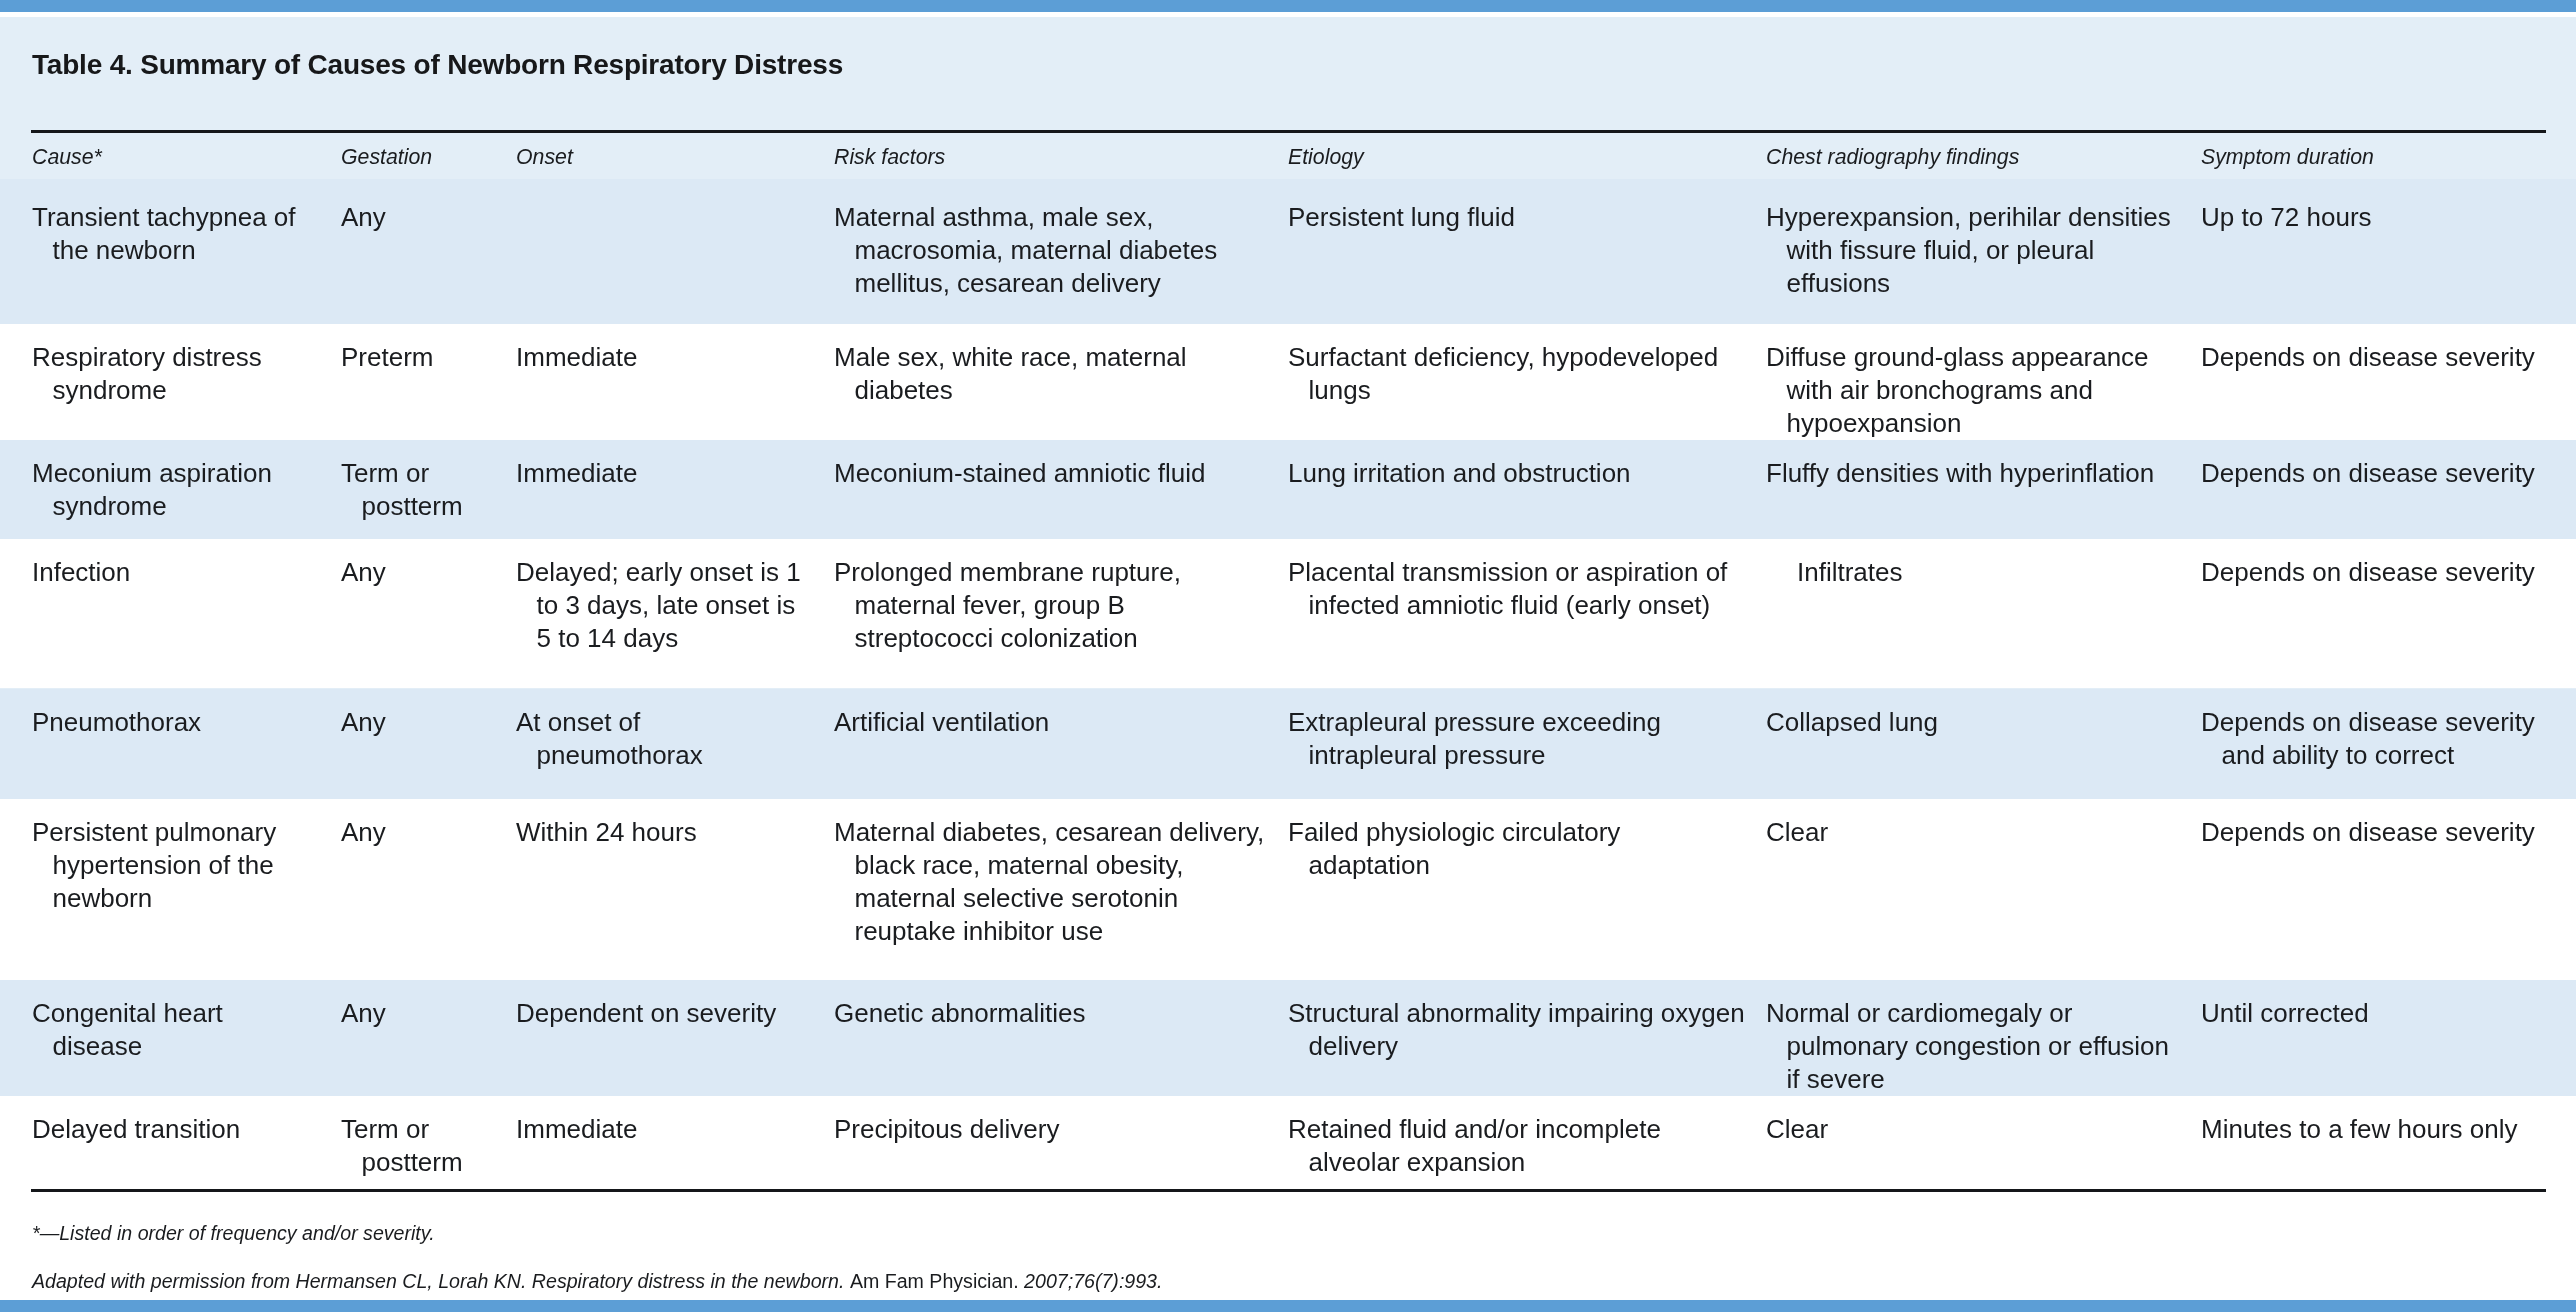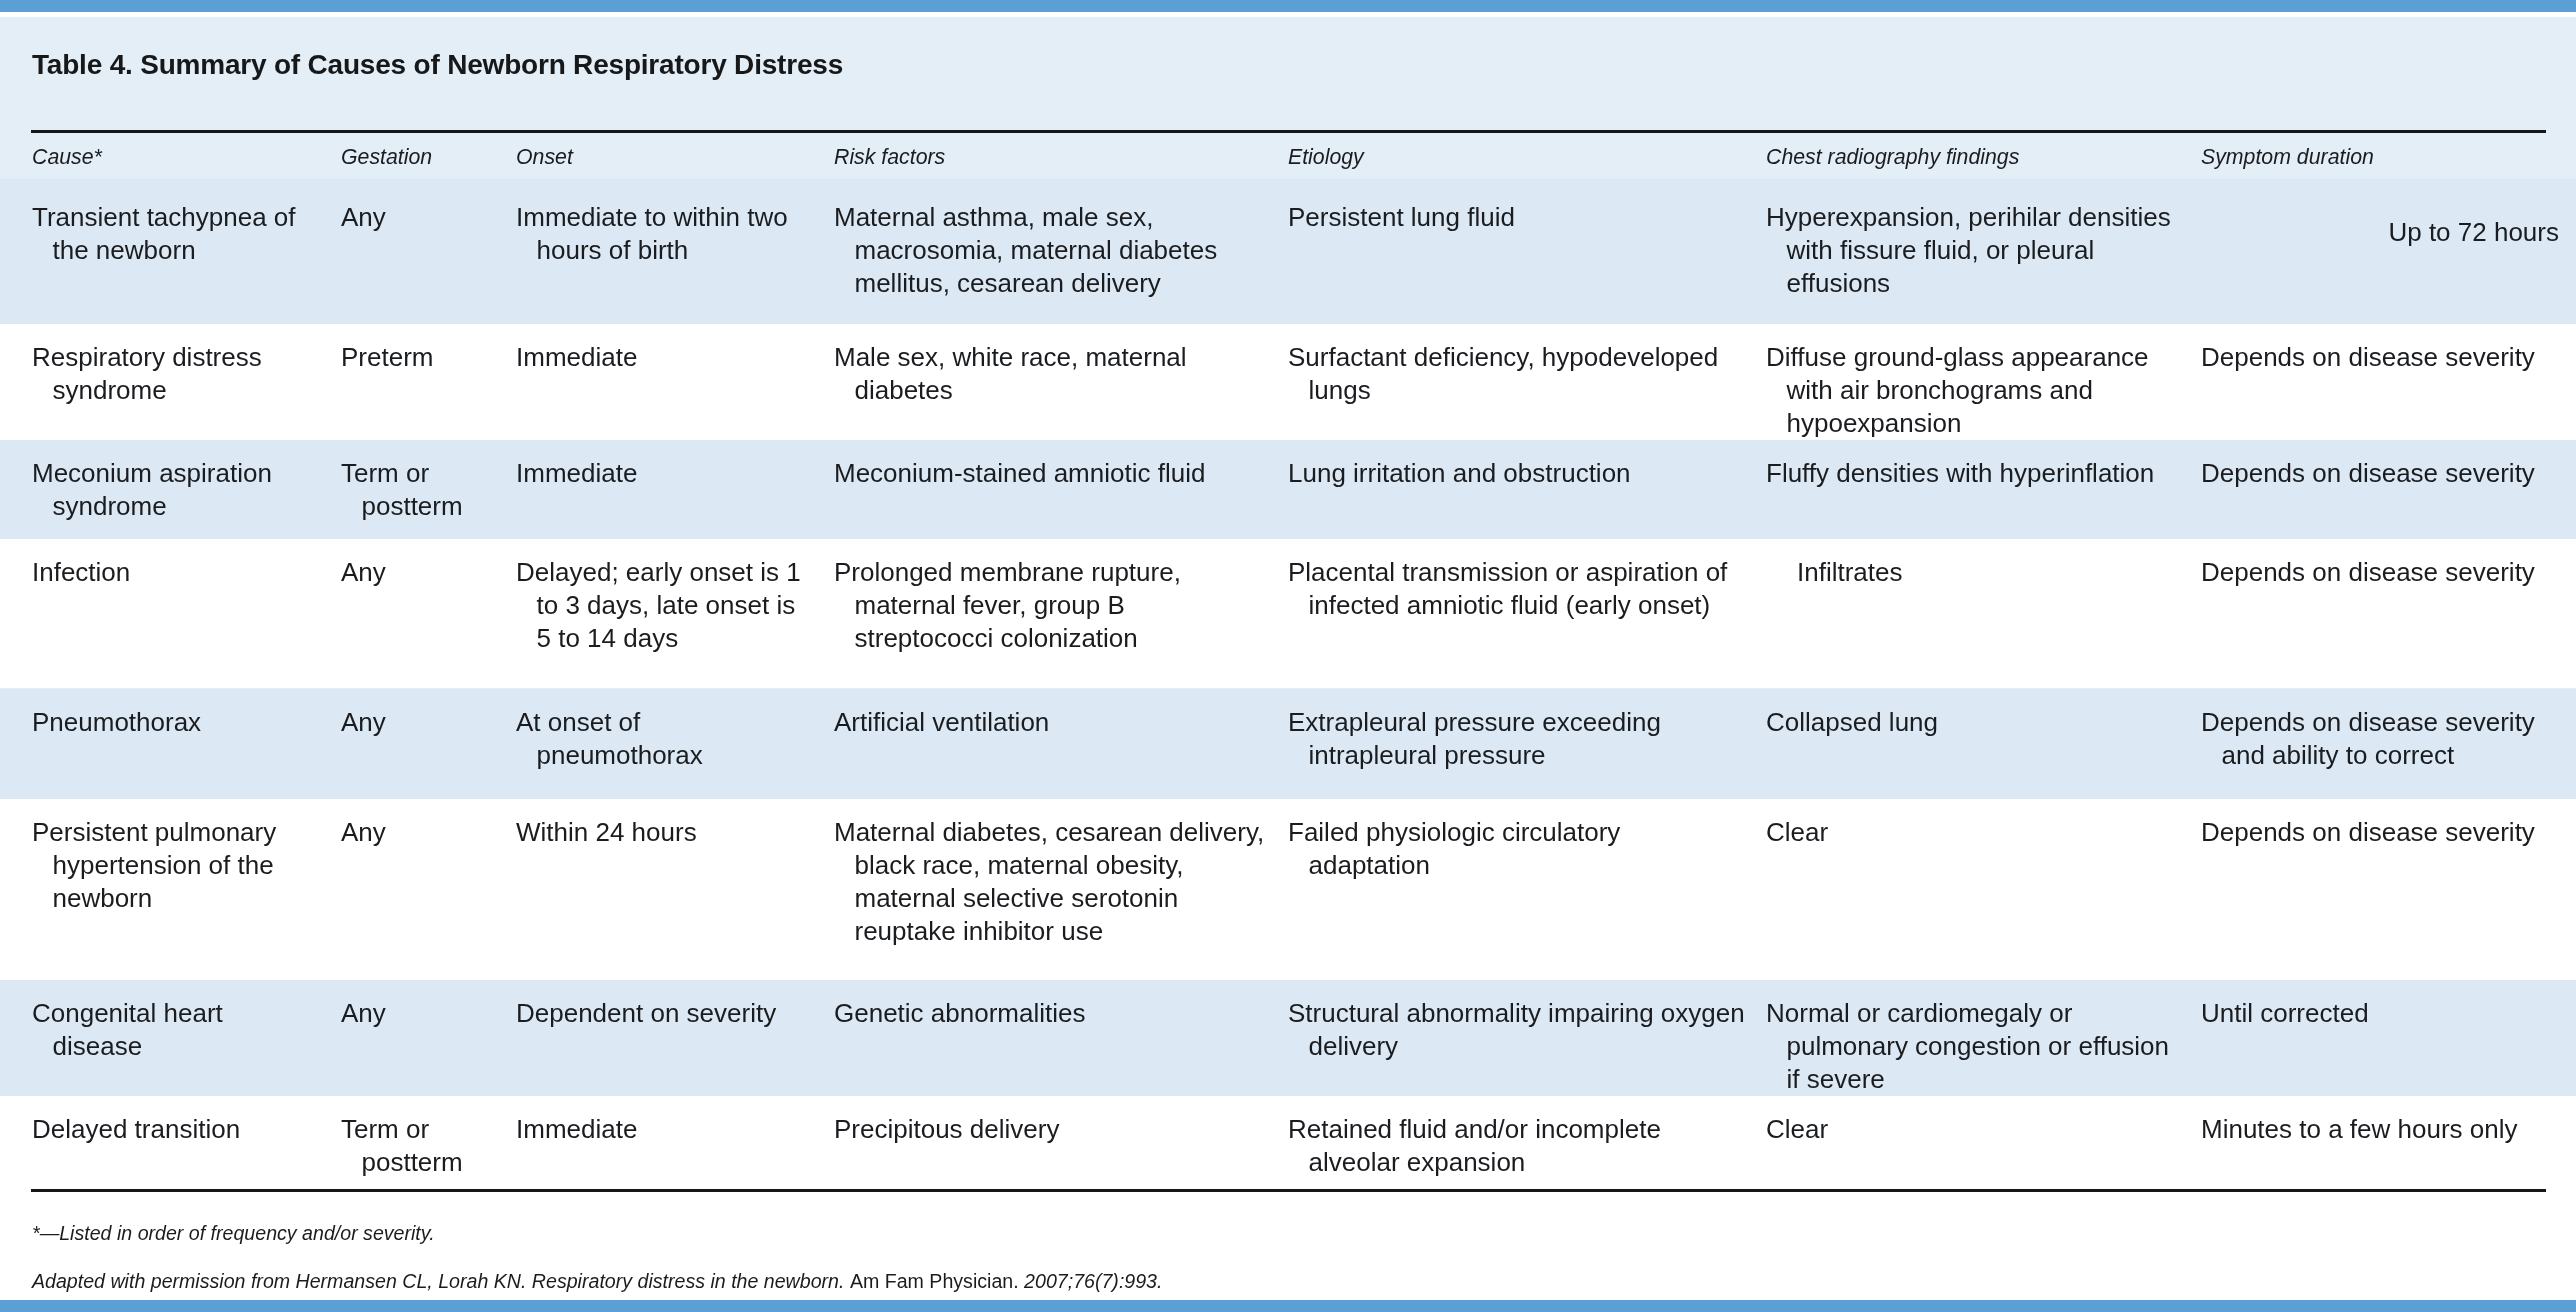--- a/index.html
+++ b/index.html
@@ -140,25 +140,24 @@
       <div class="head-cell c4">Etiology</div>
       <div class="head-cell c5">Chest radiography findings</div>
       <div class="head-cell c6">Symptom duration</div>
     </div>
 
     <div class="rule head-bottom"></div>
 
     <div class="row shaded" style="top:162px;height:145px;">
       <div class="cell c0" style="top:22px;">Transient tachypnea of the newborn</div>
       <div class="cell c1" style="top:22px;">Any</div>
-      <div class="cell c2" style="top:22px;">Immediate to within two hours of birth</div>
       <div class="cell c3" style="top:22px;">Maternal asthma, male sex, macrosomia, maternal diabetes mellitus, cesarean delivery</div>
       <div class="cell c4" style="top:22px;">Persistent lung fluid</div>
       <div class="cell c5" style="top:22px;">Hyperexpansion, perihilar densities with fissure fluid, or pleural effusions</div>
-      <div class="cell c6" style="top:37px;text-align:right;">Up to 72 hours</div>
+      <div class="cell c6" style="top:22px;">Up to 72 hours</div>
     </div>
 
     <div class="row unshaded" style="top:307px;height:116px;">
       <div class="cell c0" style="top:17px;">Respiratory distress syndrome</div>
       <div class="cell c1" style="top:17px;">Preterm</div>
       <div class="cell c2" style="top:17px;">Immediate</div>
       <div class="cell c3" style="top:17px;">Male sex, white race, maternal diabetes</div>
       <div class="cell c4" style="top:17px;">Surfactant deficiency, hypodeveloped lungs</div>
       <div class="cell c5" style="top:17px;">Diffuse ground-glass appearance with air bronchograms and hypoexpansion</div>
       <div class="cell c6" style="top:17px;">Depends on disease severity</div>

